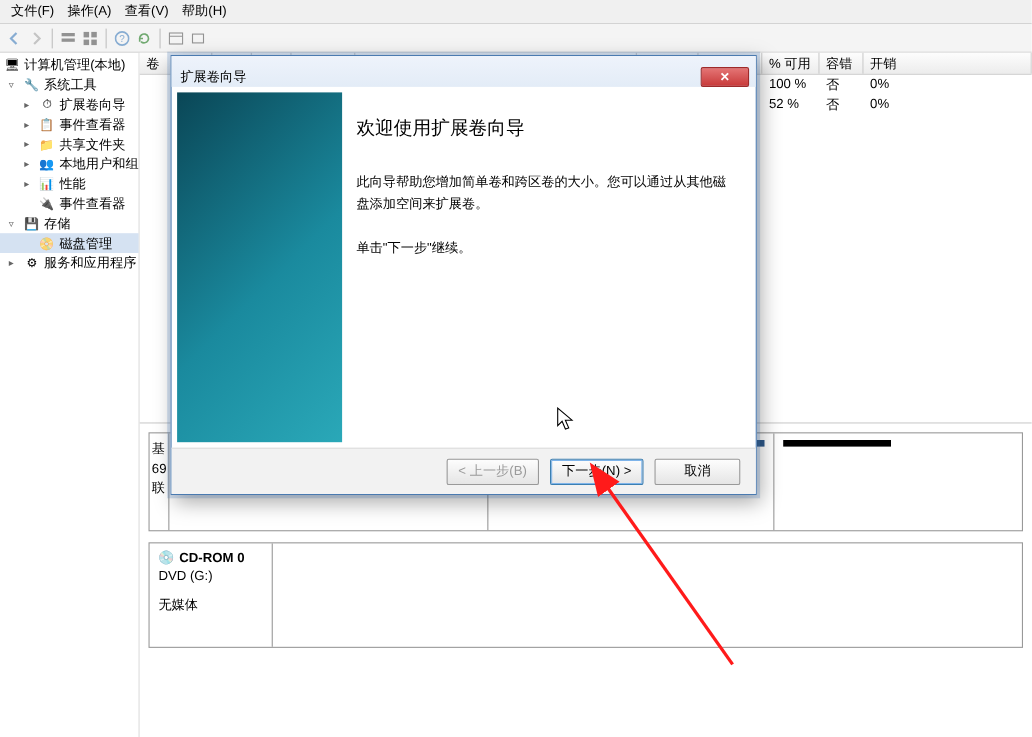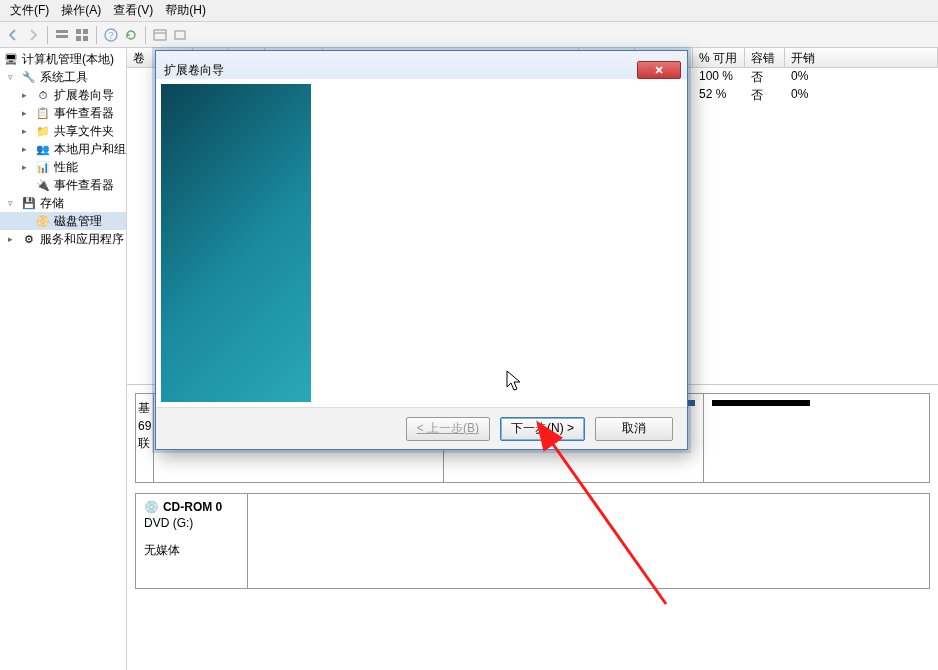--- a/index.html
+++ b/index.html
@@ -40,21 +40,21 @@
 .dlg-title { flex:1; }
 .dlg-close { width:44px; height:18px; background:linear-gradient(#e47575,#c83a3a); border:1px solid #9e2a2a; border-radius:2px; color:#fff; display:flex; align-items:center; justify-content:center; font-size:11px; font-weight:bold; cursor:pointer; }
 .dlg-body { display:flex; height:calc(100% - 70px); }
 .dlg-sideimg { width:150px; background:linear-gradient(135deg,#0a4656,#1a8a9e 55%,#2aa8b8); margin:5px; }
 .dlg-content { flex:1; padding:12px 18px 0 8px; font-size:12px; }
 .dlg-heading { font-size:17px; font-weight:400; margin:14px 0 28px 0; }
 .dlg-text { font-size:12px; line-height:1.65; margin-bottom:20px; }
 .dlg-buttons { height:42px; border-top:1px solid #ddd; display:flex; align-items:center; justify-content:flex-end; gap:10px; padding:0 14px; background:#f2f2f2; }
 .dlg-btn { min-width:78px; height:24px; font-size:12px; background:linear-gradient(#fdfdfd,#e5e5e5); border:1px solid #999; border-radius:2px; cursor:pointer; padding:0 10px; display:inline-flex; align-items:center; justify-content:center; }
 .dlg-btn.focus { border:1px solid #3c7fb1; box-shadow:0 0 0 1px #7eb4ea inset; }
-.dlg-btn.disabled { color:#9a9a9a;text-decoration:underline; }
+.dlg-btn.disabled { color:#9a9a9a; }
 
 
 .cursor { position:absolute; left:506px; top:370px; z-index:80; pointer-events:none; }
 .arrow-overlay { position:absolute; left:0; top:0; width:938px; height:670px; z-index:70; pointer-events:none; }
 </style>
 </head>
 <body>
 
 <div class="menubar">
   <span>文件(F)</span>
@@ -251,20 +251,25 @@
   </div>
 </div>
 
 <div class="dialog">
   <div class="dlg-titlebar">
     <span class="dlg-title">扩展卷向导</span>
     <span class="dlg-close">✕</span>
   </div>
   <div class="dlg-body">
     <div class="dlg-sideimg"></div>
+    <div class="dlg-content">
+      <div class="dlg-heading">欢迎使用扩展卷向导</div>
+      <div class="dlg-text">此向导帮助您增加简单卷和跨区卷的大小。您可以通过从其他磁盘添加空间来扩展卷。</div>
+      <div class="dlg-text">单击"下一步"继续。</div>
+    </div>
   </div>
   <div class="dlg-buttons">
     <button class="dlg-btn disabled">&lt; 上一步(B)</button>
     <button class="dlg-btn focus">下一步(N) &gt;</button>
     <button class="dlg-btn">取消</button>
   </div>
 </div>
 
 <svg class="cursor" width="18" height="24" viewBox="0 0 18 24">
   <path d="M1 1 L1 17 L5 13 L8 20 L11 19 L8 12 L14 12 Z" fill="#fff" stroke="#000" stroke-width="1"></path>

